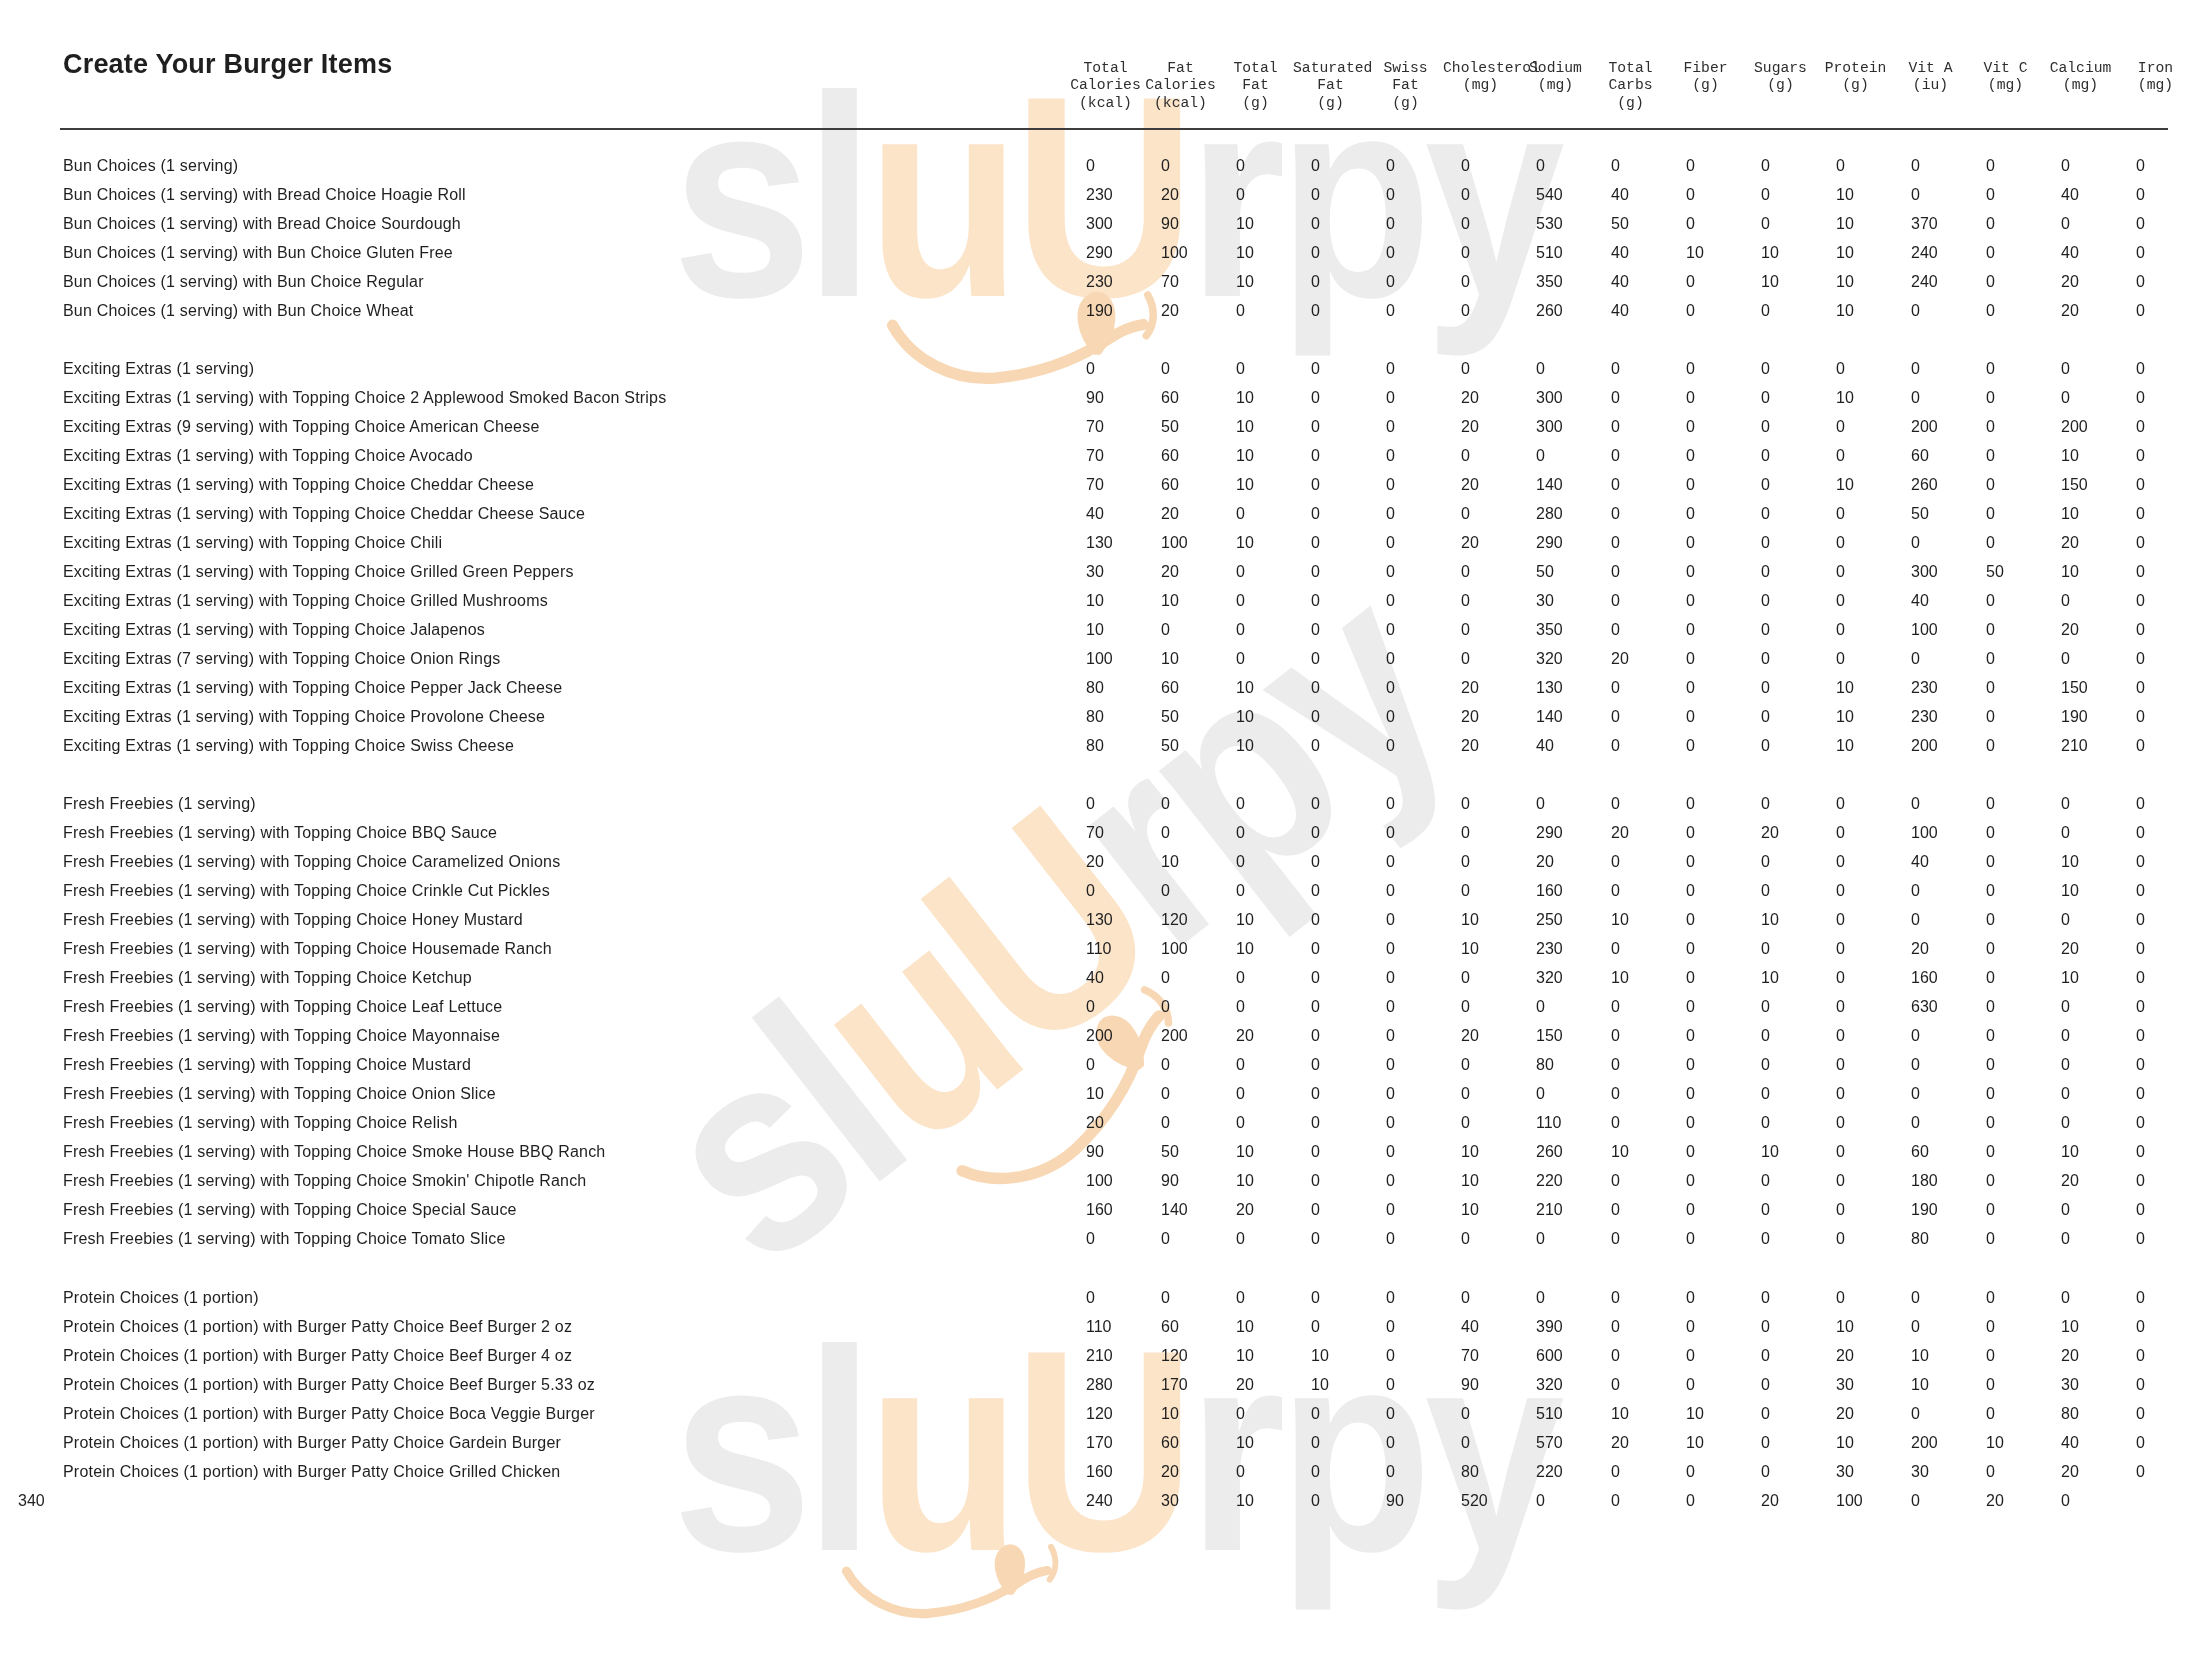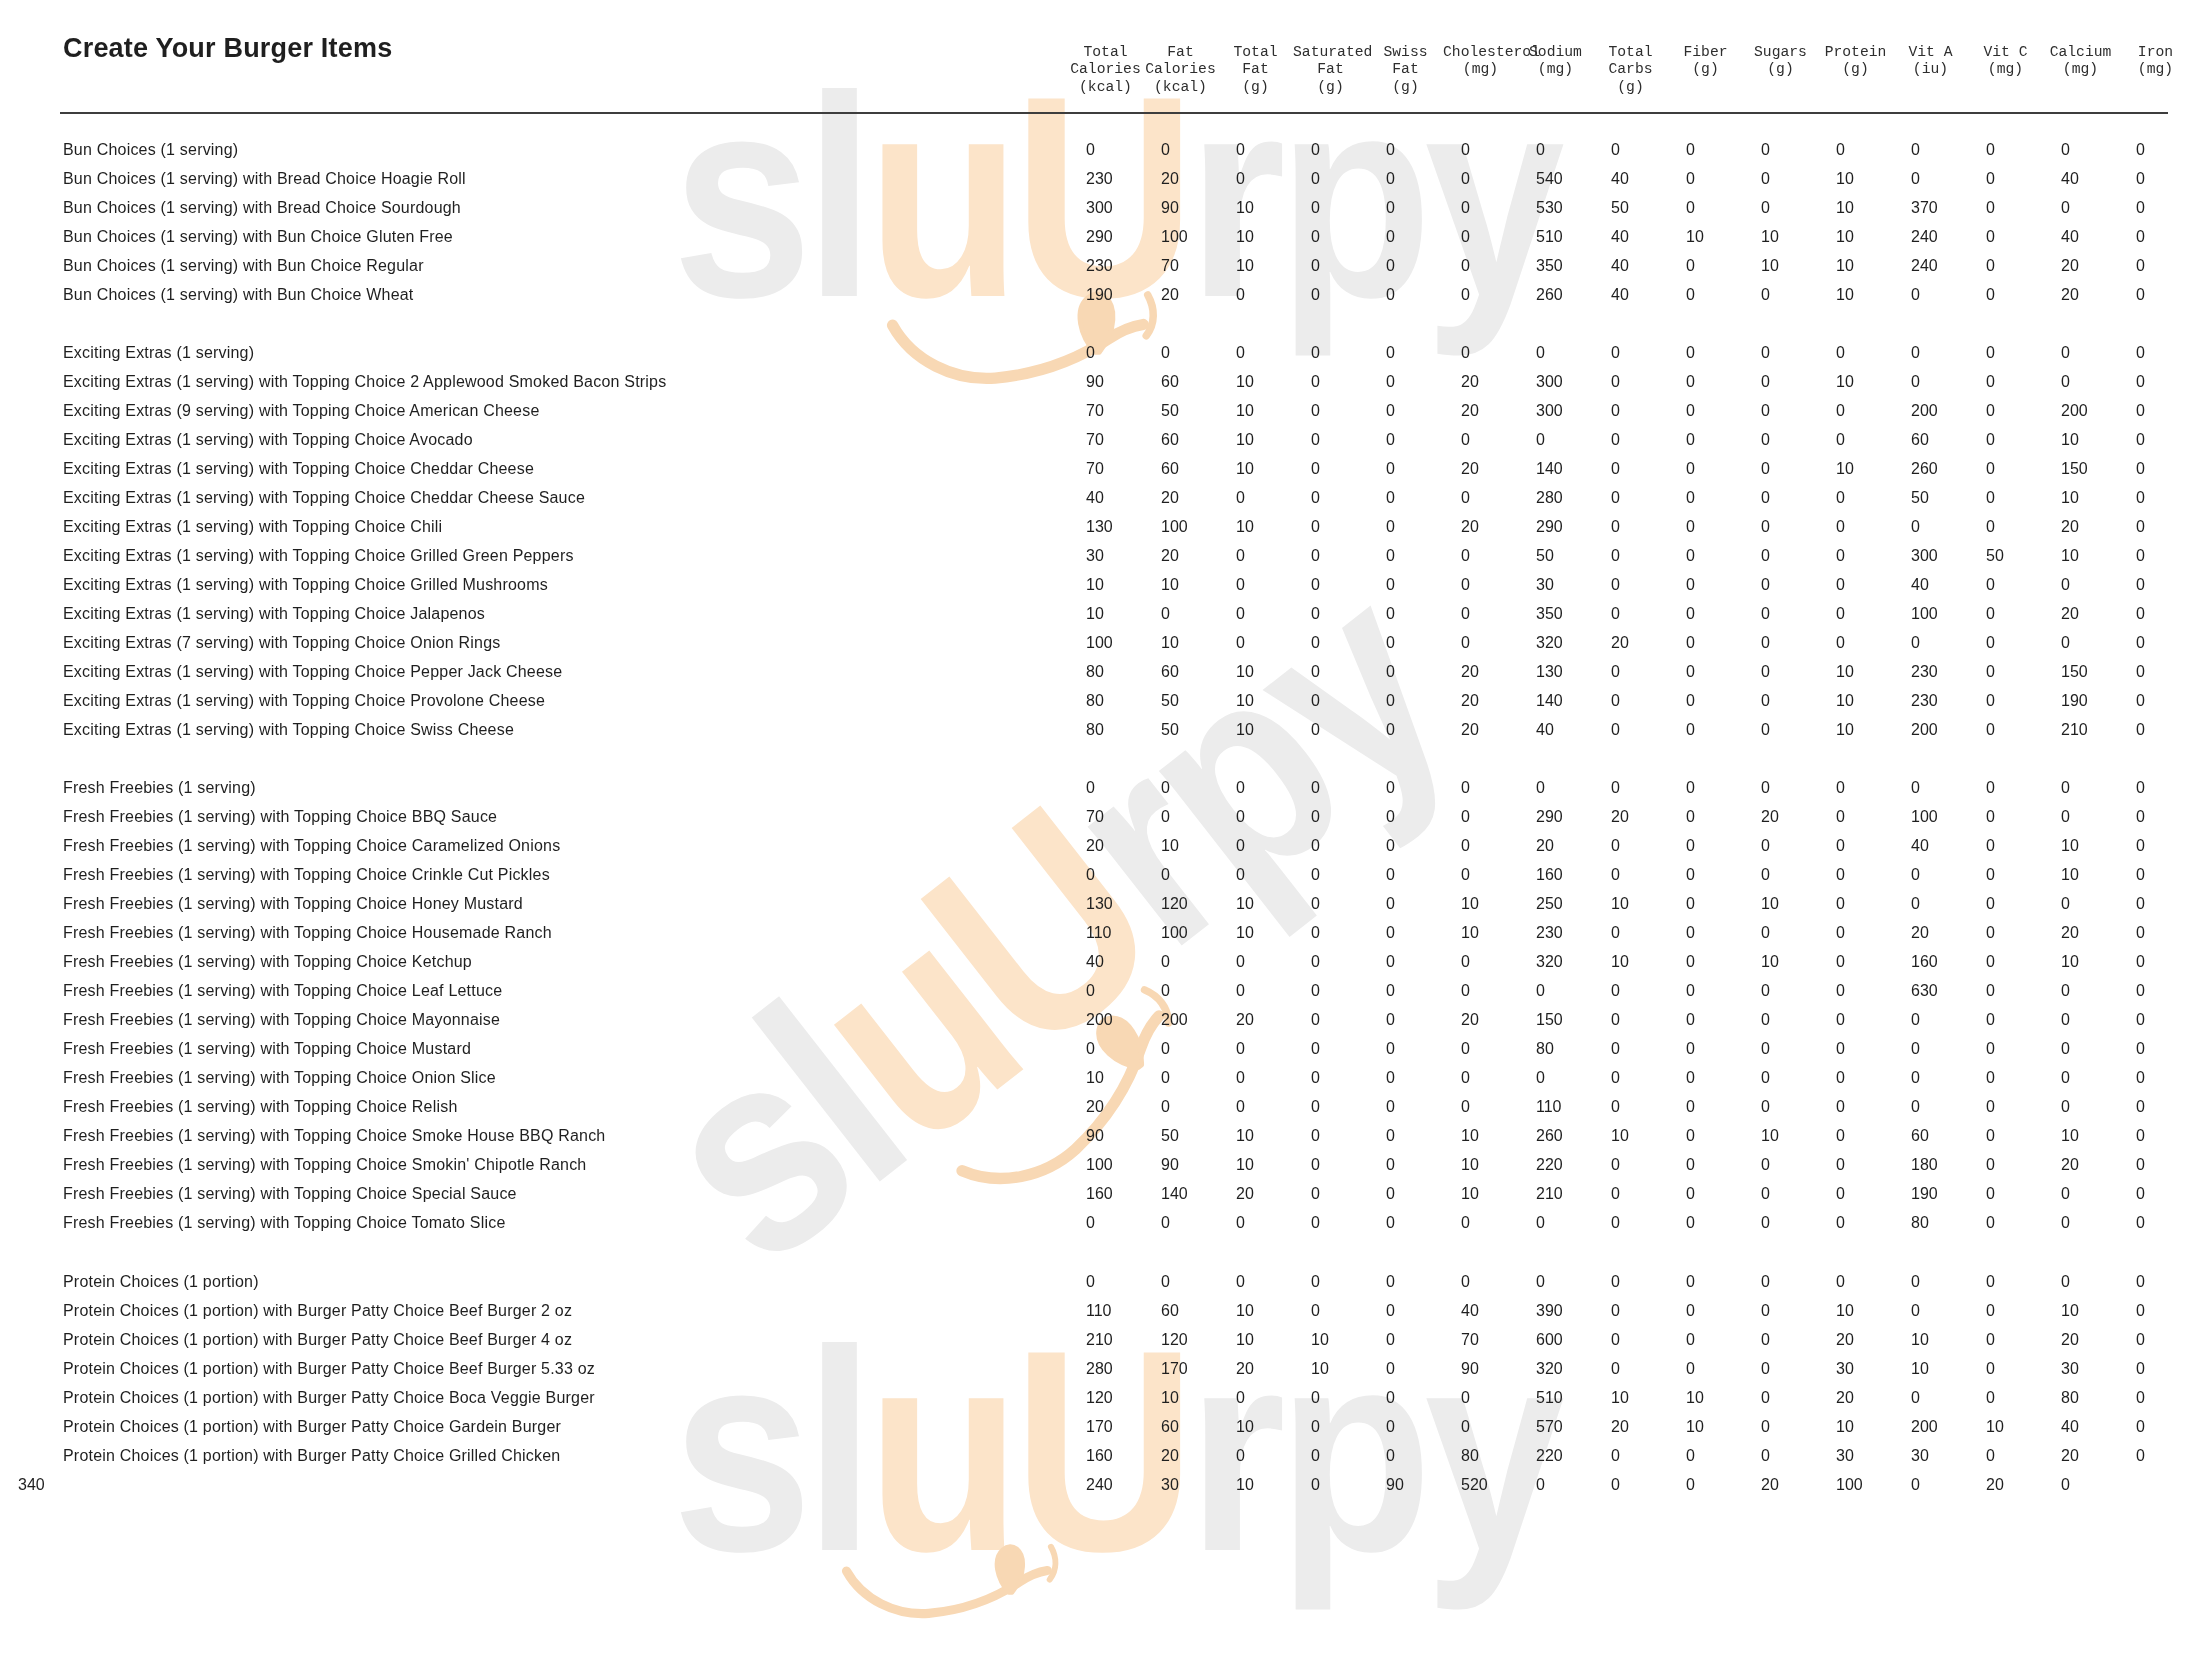--- a/index.html
+++ b/index.html
@@ -16,21 +16,21 @@
   .wm-gray{color:var(--wm-gray,#ececec);}
   .wm-peach{color:var(--wm-peach,#fce4c9);}
   .wm .wm-tongue{position:absolute;}
   .wm1{left:672px;top:53px;width:966px;height:393px;}
   .wm1 .wm-tongue{left:210px;top:236px;width:302px;}
   .wm2{left:642px;top:747px;width:944px;height:423px;transform:rotate(-38deg);}
   .wm2 .wm-tongue{left:211px;top:249px;width:302px;}
   .wm3{left:672px;top:1307px;width:966px;height:354px;}
   .wm3 .wm-tongue{left:166px;top:235px;width:242px;}
   
-  .content{position:absolute;inset:0;z-index:1;}
+  .content{position:absolute;inset:0;z-index:1;margin-top:16px;}
   .title{
     position:absolute;left:63px;top:33px;font-size:27px;font-weight:700;
     color:var(--text,#1f1f1f);letter-spacing:0.2px;
   }
   .rule{position:absolute;left:60px;top:112px;width:2108px;height:2.3px;background:var(--rule,#3d3d3d);}
   .hrow,.row{display:grid;grid-template-columns:1068px repeat(15,75px);}
   .hrow{position:absolute;left:0;top:44px;width:2205px;font-family:Liberation Mono, monospace;}
   .hcell{
     text-align:center;font-size:14.7px;line-height:17.4px;color:#2e2e2e;
     align-self:start;

